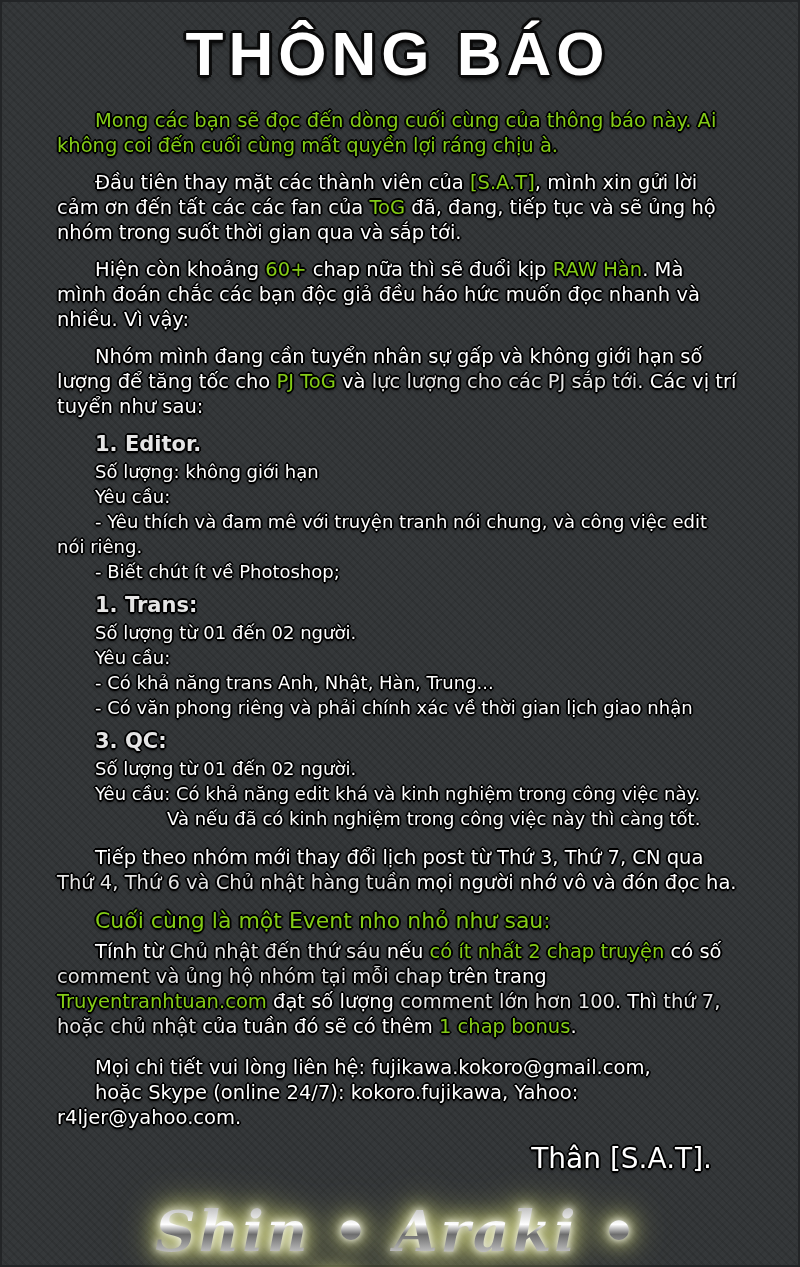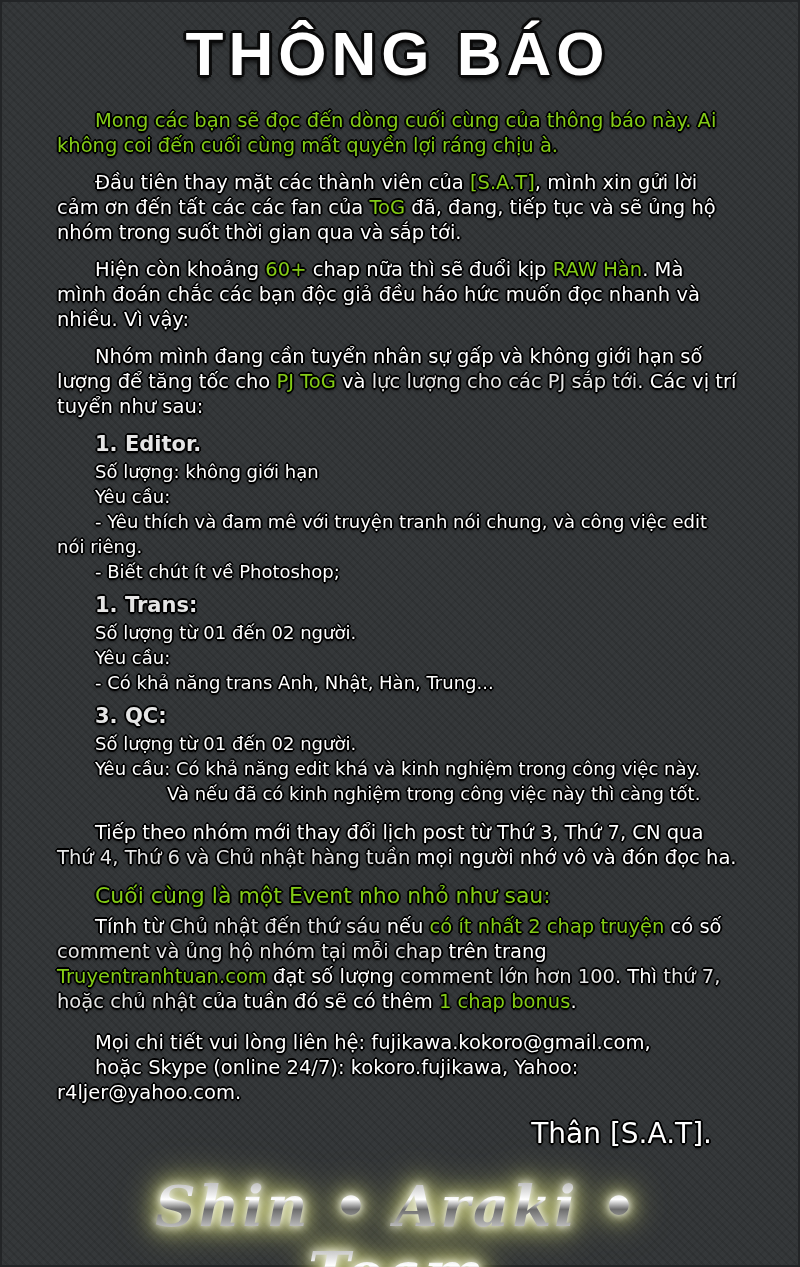--- a/index.html
+++ b/index.html
@@ -67,20 +67,21 @@
     <div class="sline">Yêu cầu:</div>
     <div class="sline">- Yêu thích và đam mê với truyện tranh nói chung, và công việc edit nói riêng.</div>
     <div class="sline">- Biết chút ít về Photoshop;</div>
   </section>
 
   <section class="block">
     <div class="shead dr">1. Trans:</div>
     <div class="sline">Số lượng từ 01 đến 02 người.</div>
     <div class="sline">Yêu cầu:</div>
     <div class="sline">- Có khả năng trans Anh, Nhật, Hàn, Trung...</div>
+    <div class="sline">- Có văn phong riêng và phải chính xác về thời gian lịch giao nhận</div>
   </section>
 
   <section class="block">
     <div class="shead dr">3. QC:</div>
     <div class="sline">Số lượng từ 01 đến 02 người.</div>
     <div class="sline">Yêu cầu: Có khả năng edit khá và kinh nghiệm trong công việc này.</div>
     <div class="sline indent2">Và nếu đã có kinh nghiệm trong công việc này thì càng tốt.</div>
   </section>
 
   <p class="para" style="margin-top:14px"><span class="w">Tiếp theo nhóm mới thay đổi lịch post từ Thứ 3, Thứ 7, CN qua </span><span class="dr">Thứ 4, Thứ 6 và Chủ nhật hàng tuần</span><span class="w"> mọi người nhớ vô và đón đọc ha.</span></p>

